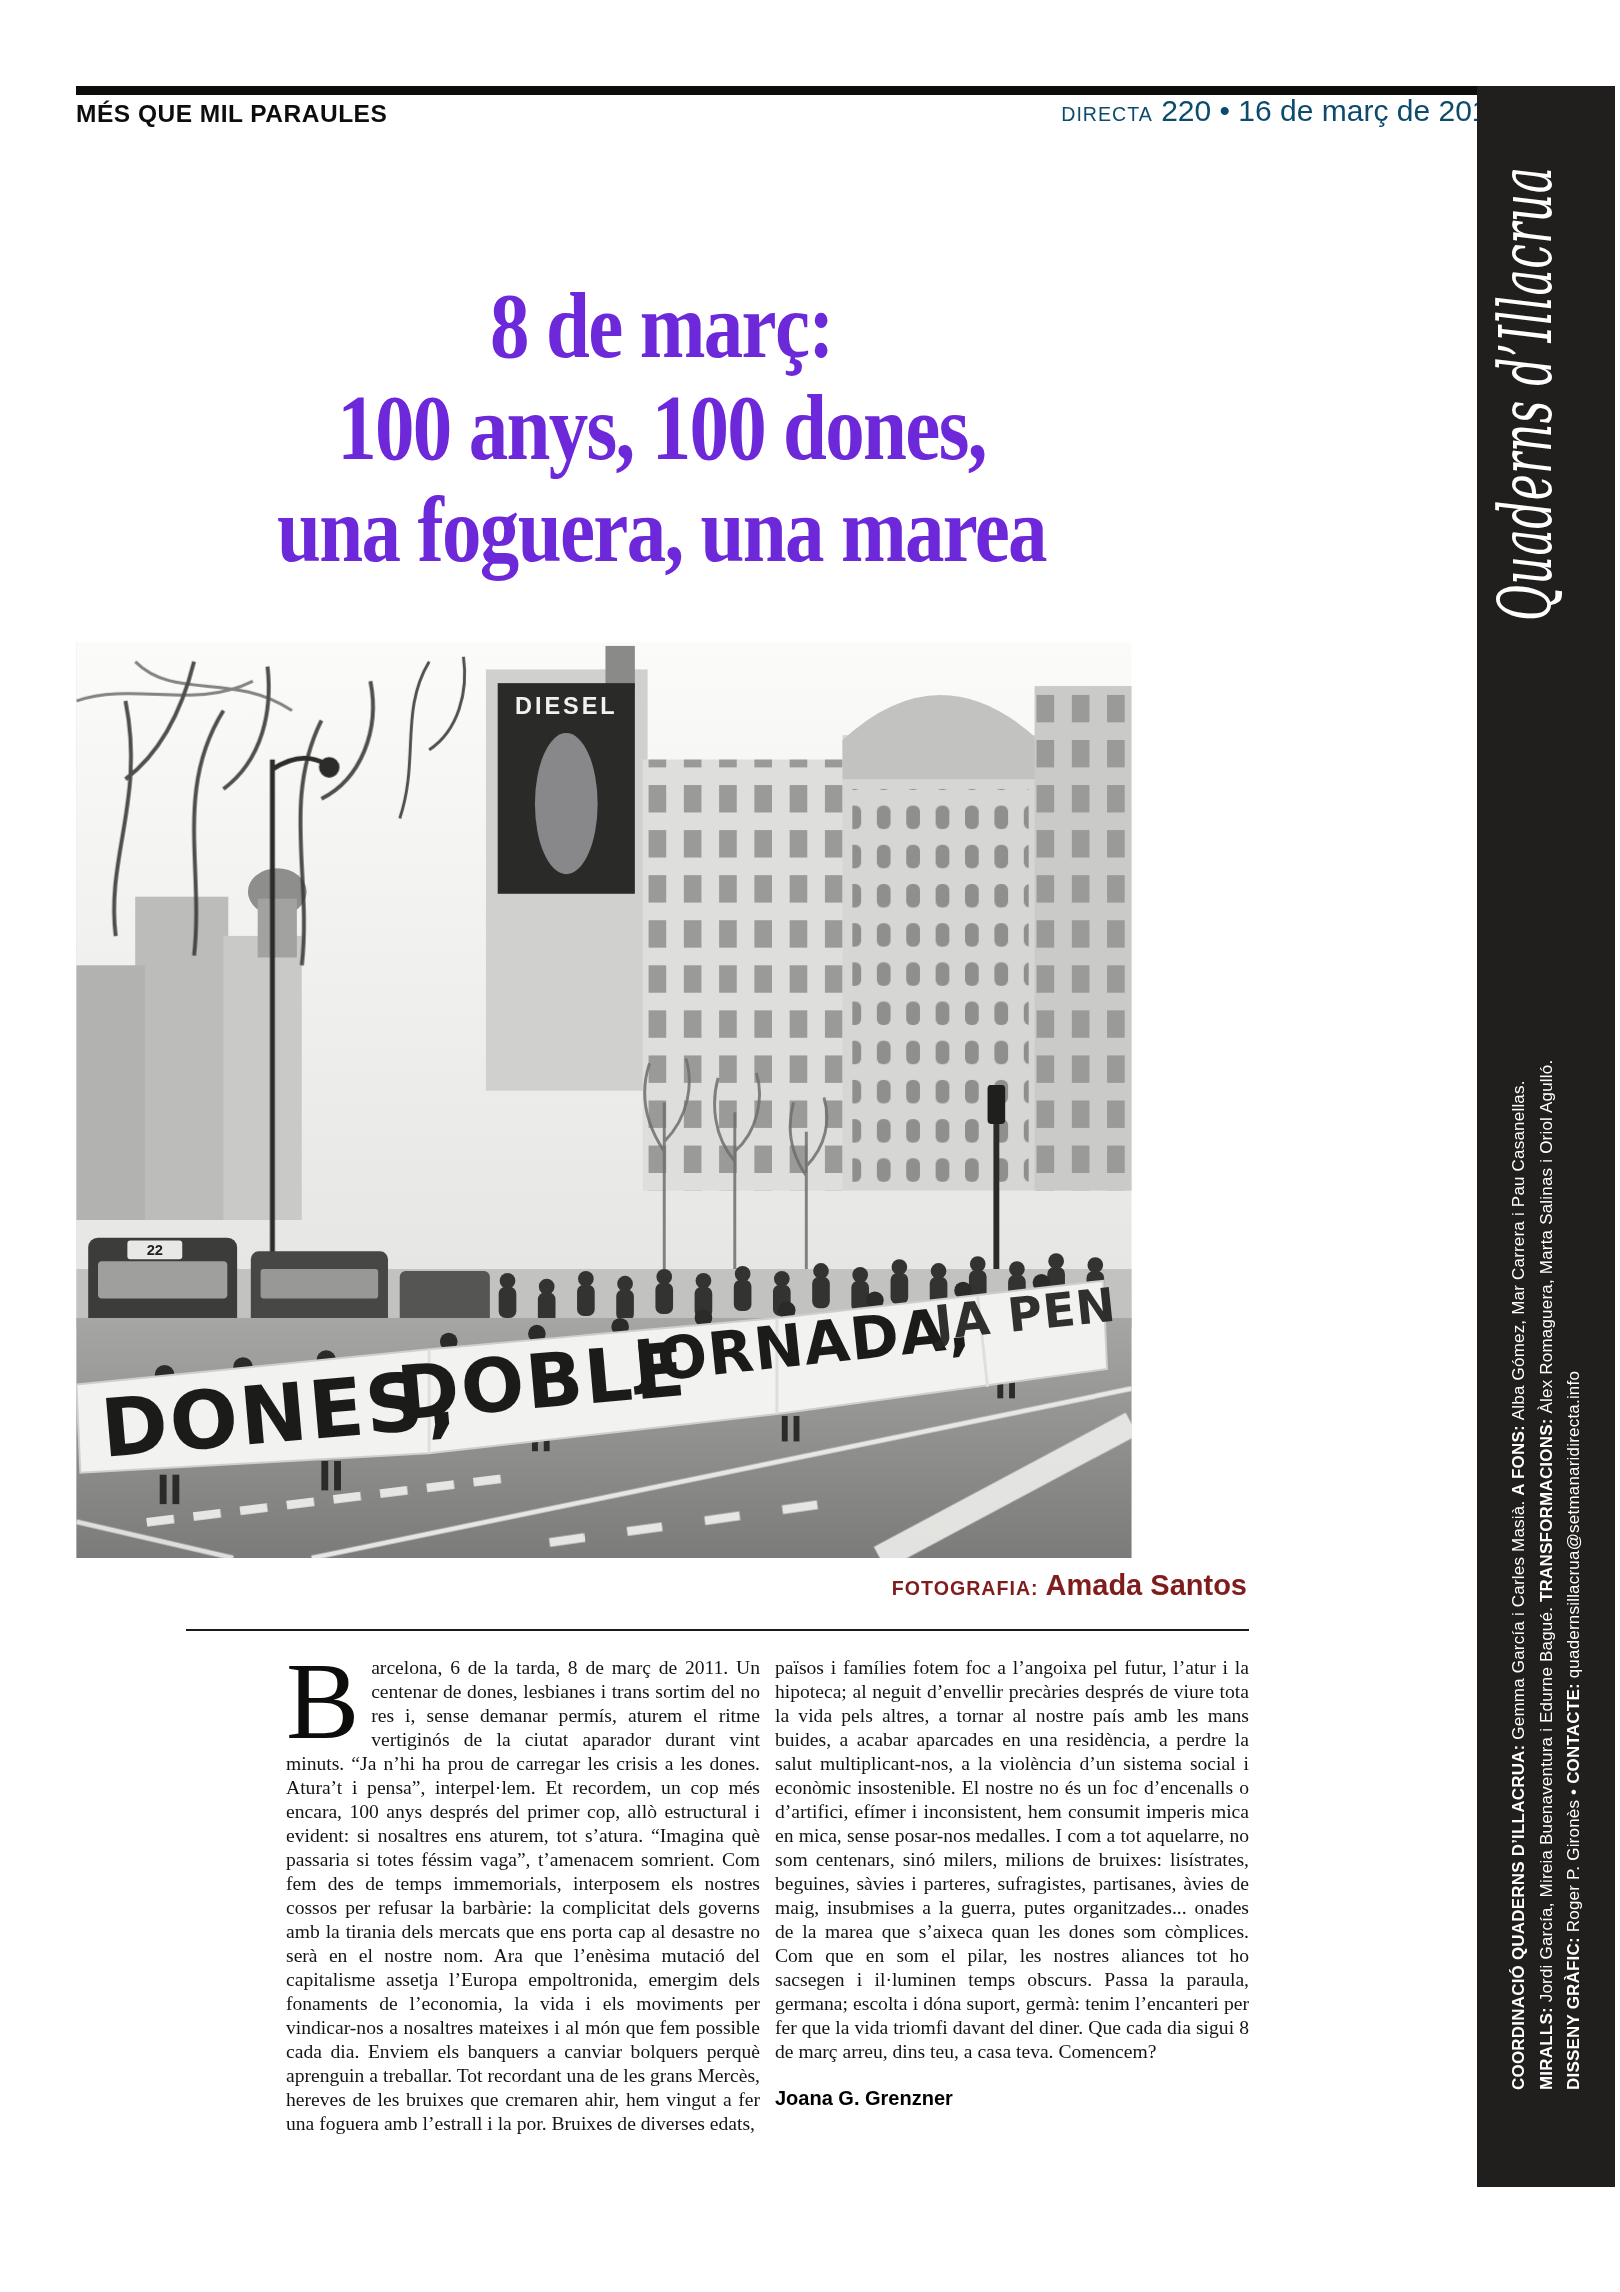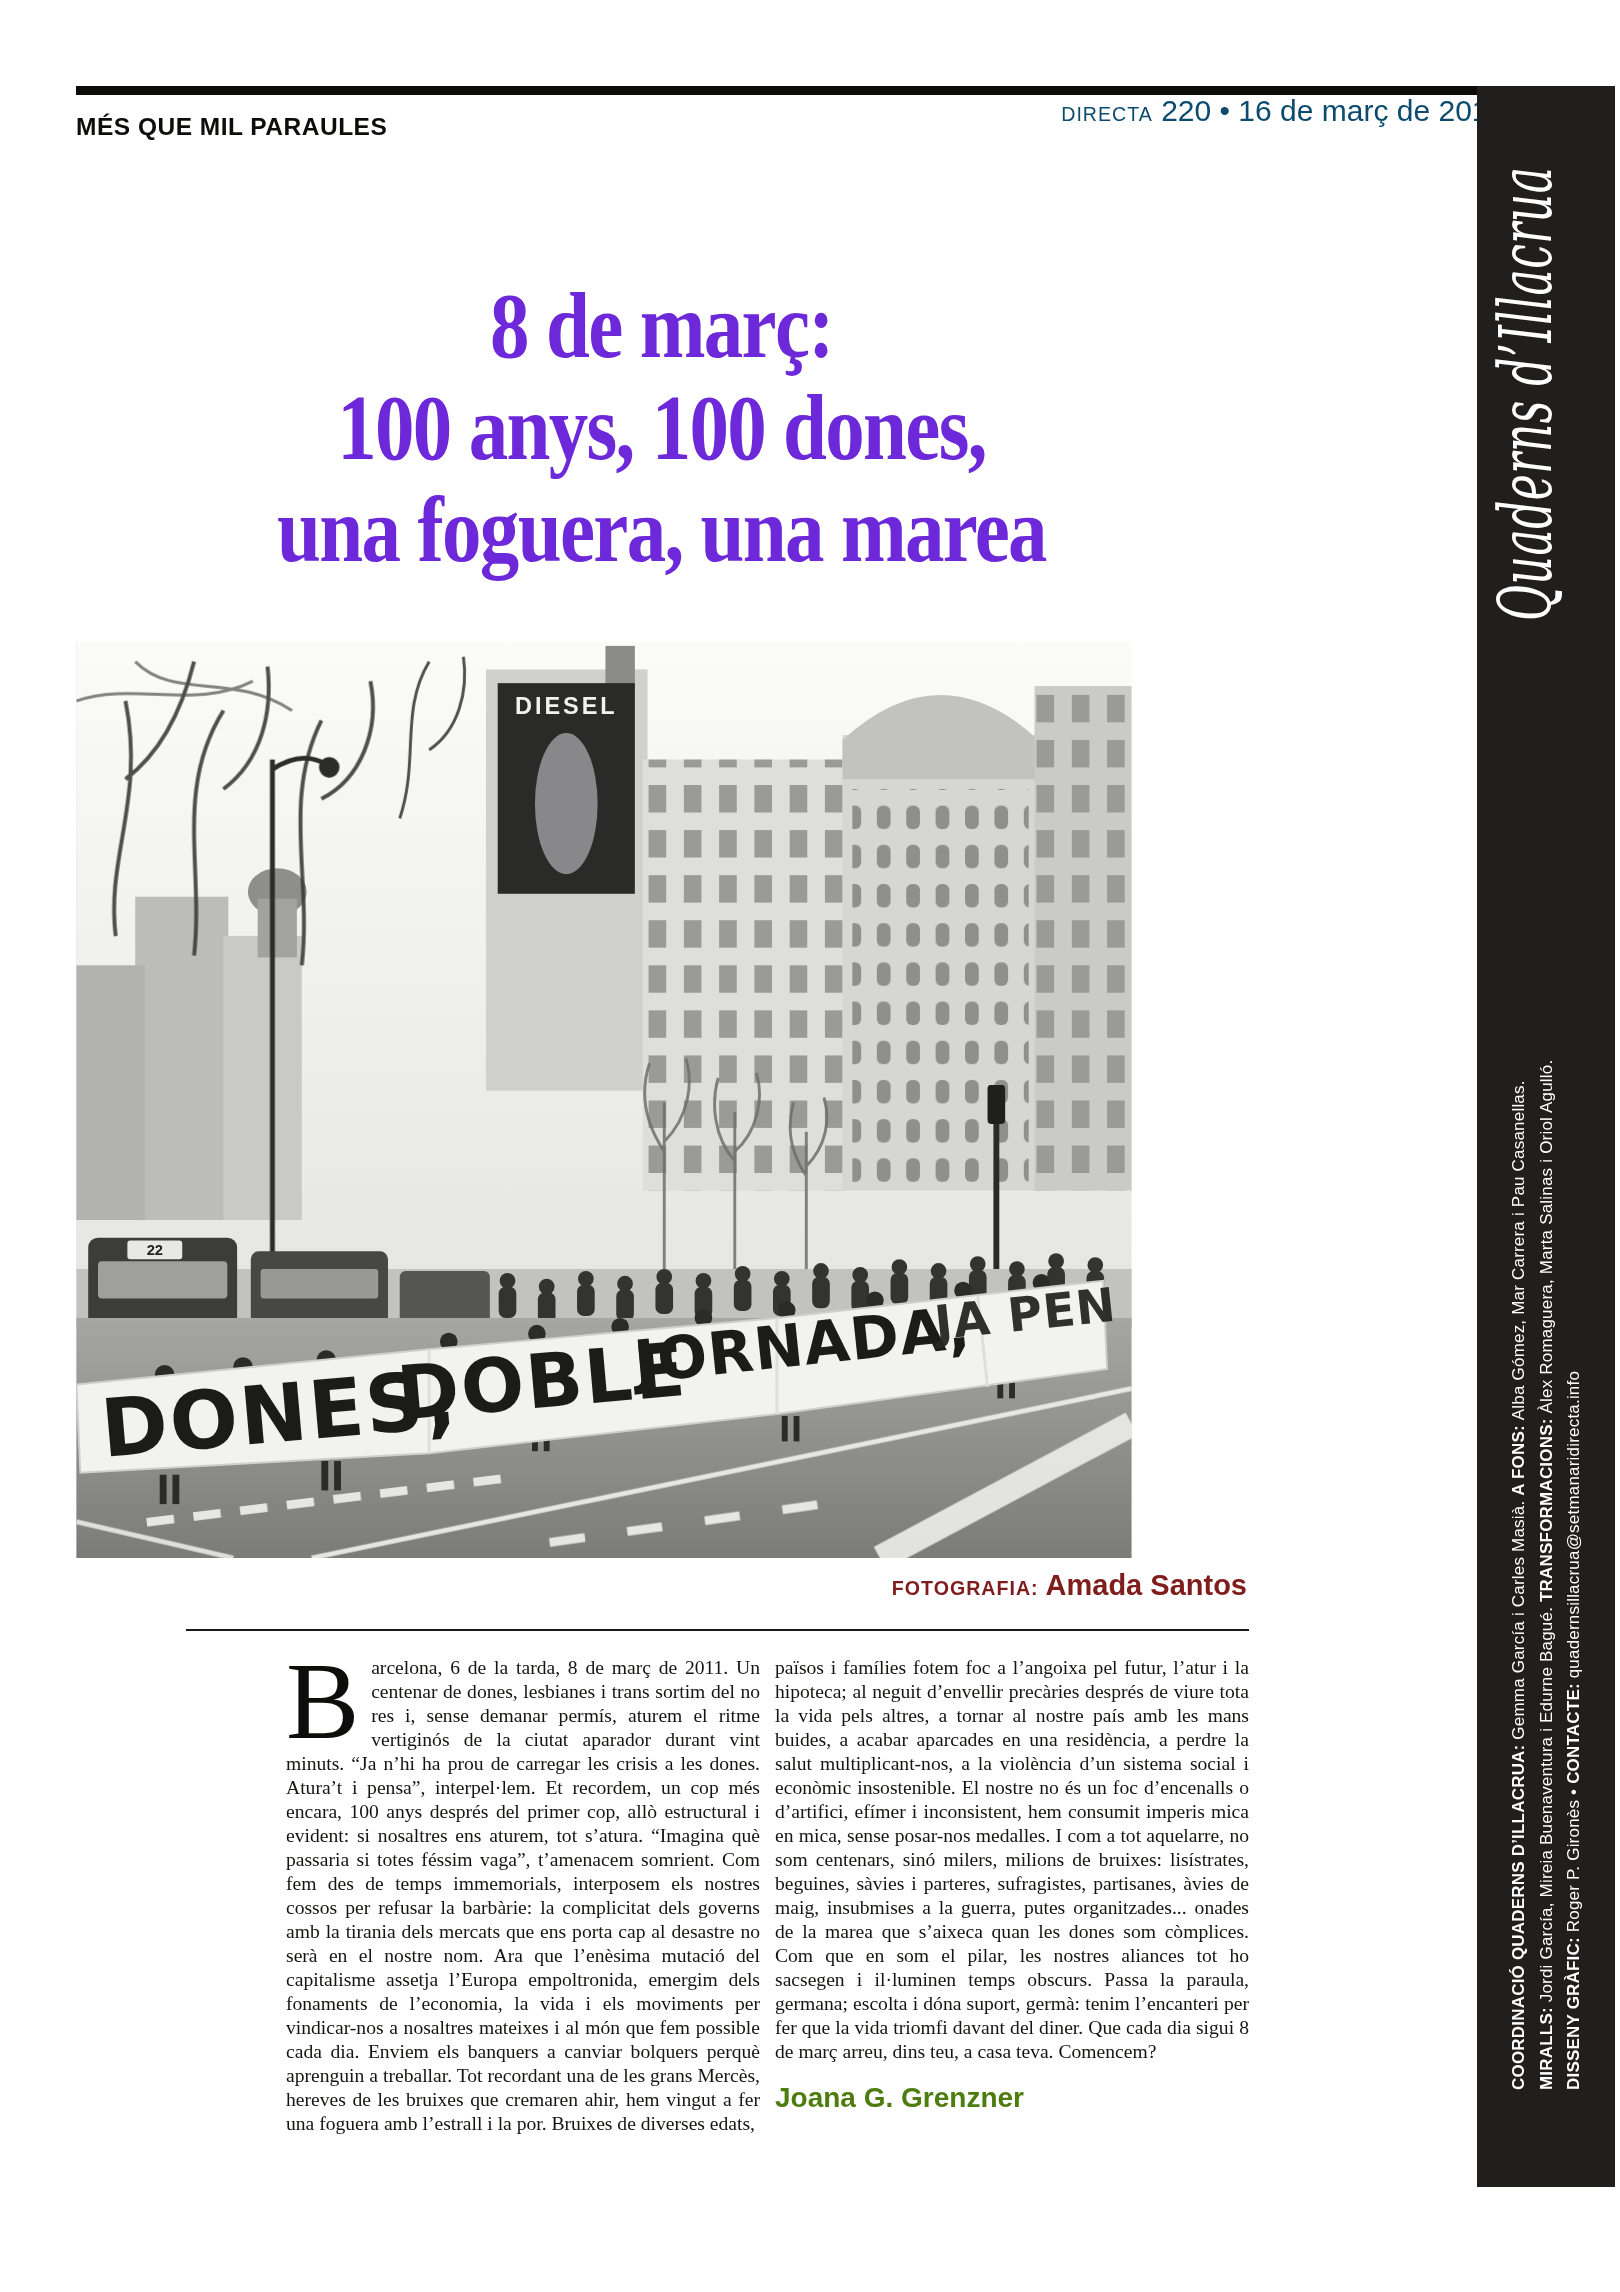--- a/index.html
+++ b/index.html
@@ -4,21 +4,21 @@
 <style>
   html,body{margin:0;padding:0;}
   body{
     width:1620px;height:2293px;position:relative;background:#ffffff;
     font-family:"Liberation Sans",sans-serif;color:#111;overflow:hidden;
   }
   .abs{position:absolute;}
 
   
   .top-rule{left:76px;top:86px;width:1401px;height:8.8px;background:#0d0d0b;}
-  .kicker{left:76px;top:100px;font-size:24.5px;font-weight:700;letter-spacing:0.5px;color:#0d0d0b;margin-top:13px;}
+  .kicker{left:76px;top:100px;font-size:24.5px;font-weight:700;letter-spacing:0.5px;color:#0d0d0b;}
   .dateline{left:824px;top:94px;width:679px;text-align:right;color:#0c4a6e;white-space:nowrap;}
   .dateline .lbl{font-size:19.6px;letter-spacing:1px;vertical-align:baseline;}
   .dateline .num{font-size:30px;font-weight:400;vertical-align:baseline;}
 
   
   .headline{left:76px;top:274px;width:1171px;text-align:center;color:#6d28d9;font-family:Liberation Serif, serif;}
   .headline .hl{
     font-size:94px;line-height:102px;font-weight:700;letter-spacing:-2px;
     transform:scaleX(.84);transform-origin:50% 50%;white-space:nowrap;
   }
@@ -34,21 +34,21 @@
   .article-rule{left:186px;top:1629px;width:1063px;height:2px;background:#1a1a18;}
   .col{top:1656px;width:474px;font-family:"Liberation Serif",serif;font-size:19.6px;line-height:24px;text-align:justify;color:#141412;}
   .col1{left:286px;}
   .col2{left:775px;}
   .dropcap{
     float:left;font-family:"Liberation Serif",serif;font-size:110px;line-height:74px;
     margin:7.8px 11.8px 0 0;color:#0d0d0b;
   }
   .seg-b{font-weight:700;}
   .seg-i{}
-  .byline{margin-top:21.6px;font-family:"Liberation Sans",sans-serif;font-size:28px;font-weight:700;text-align:left;color:#4d7c0f;}
+  .byline{margin-top:21.6px;font-family:"Liberation Sans",sans-serif;font-size:20px;font-weight:700;text-align:left;color:#000000;}
 
   
   .band{left:1477px;top:86px;width:138px;height:2101px;background:#211f1e;}
   .masthead{
     left:1488px;top:621px;width:427px;height:76px;
     transform:rotate(-90deg) scaleY(1.65);transform-origin:0 0;
     font-family:"DejaVu Serif",serif;font-style:italic;font-size:44px;line-height:45px;
     color:#ffffff;text-align:center;letter-spacing:0.5px;white-space:nowrap;
   }
   .credit-line{

